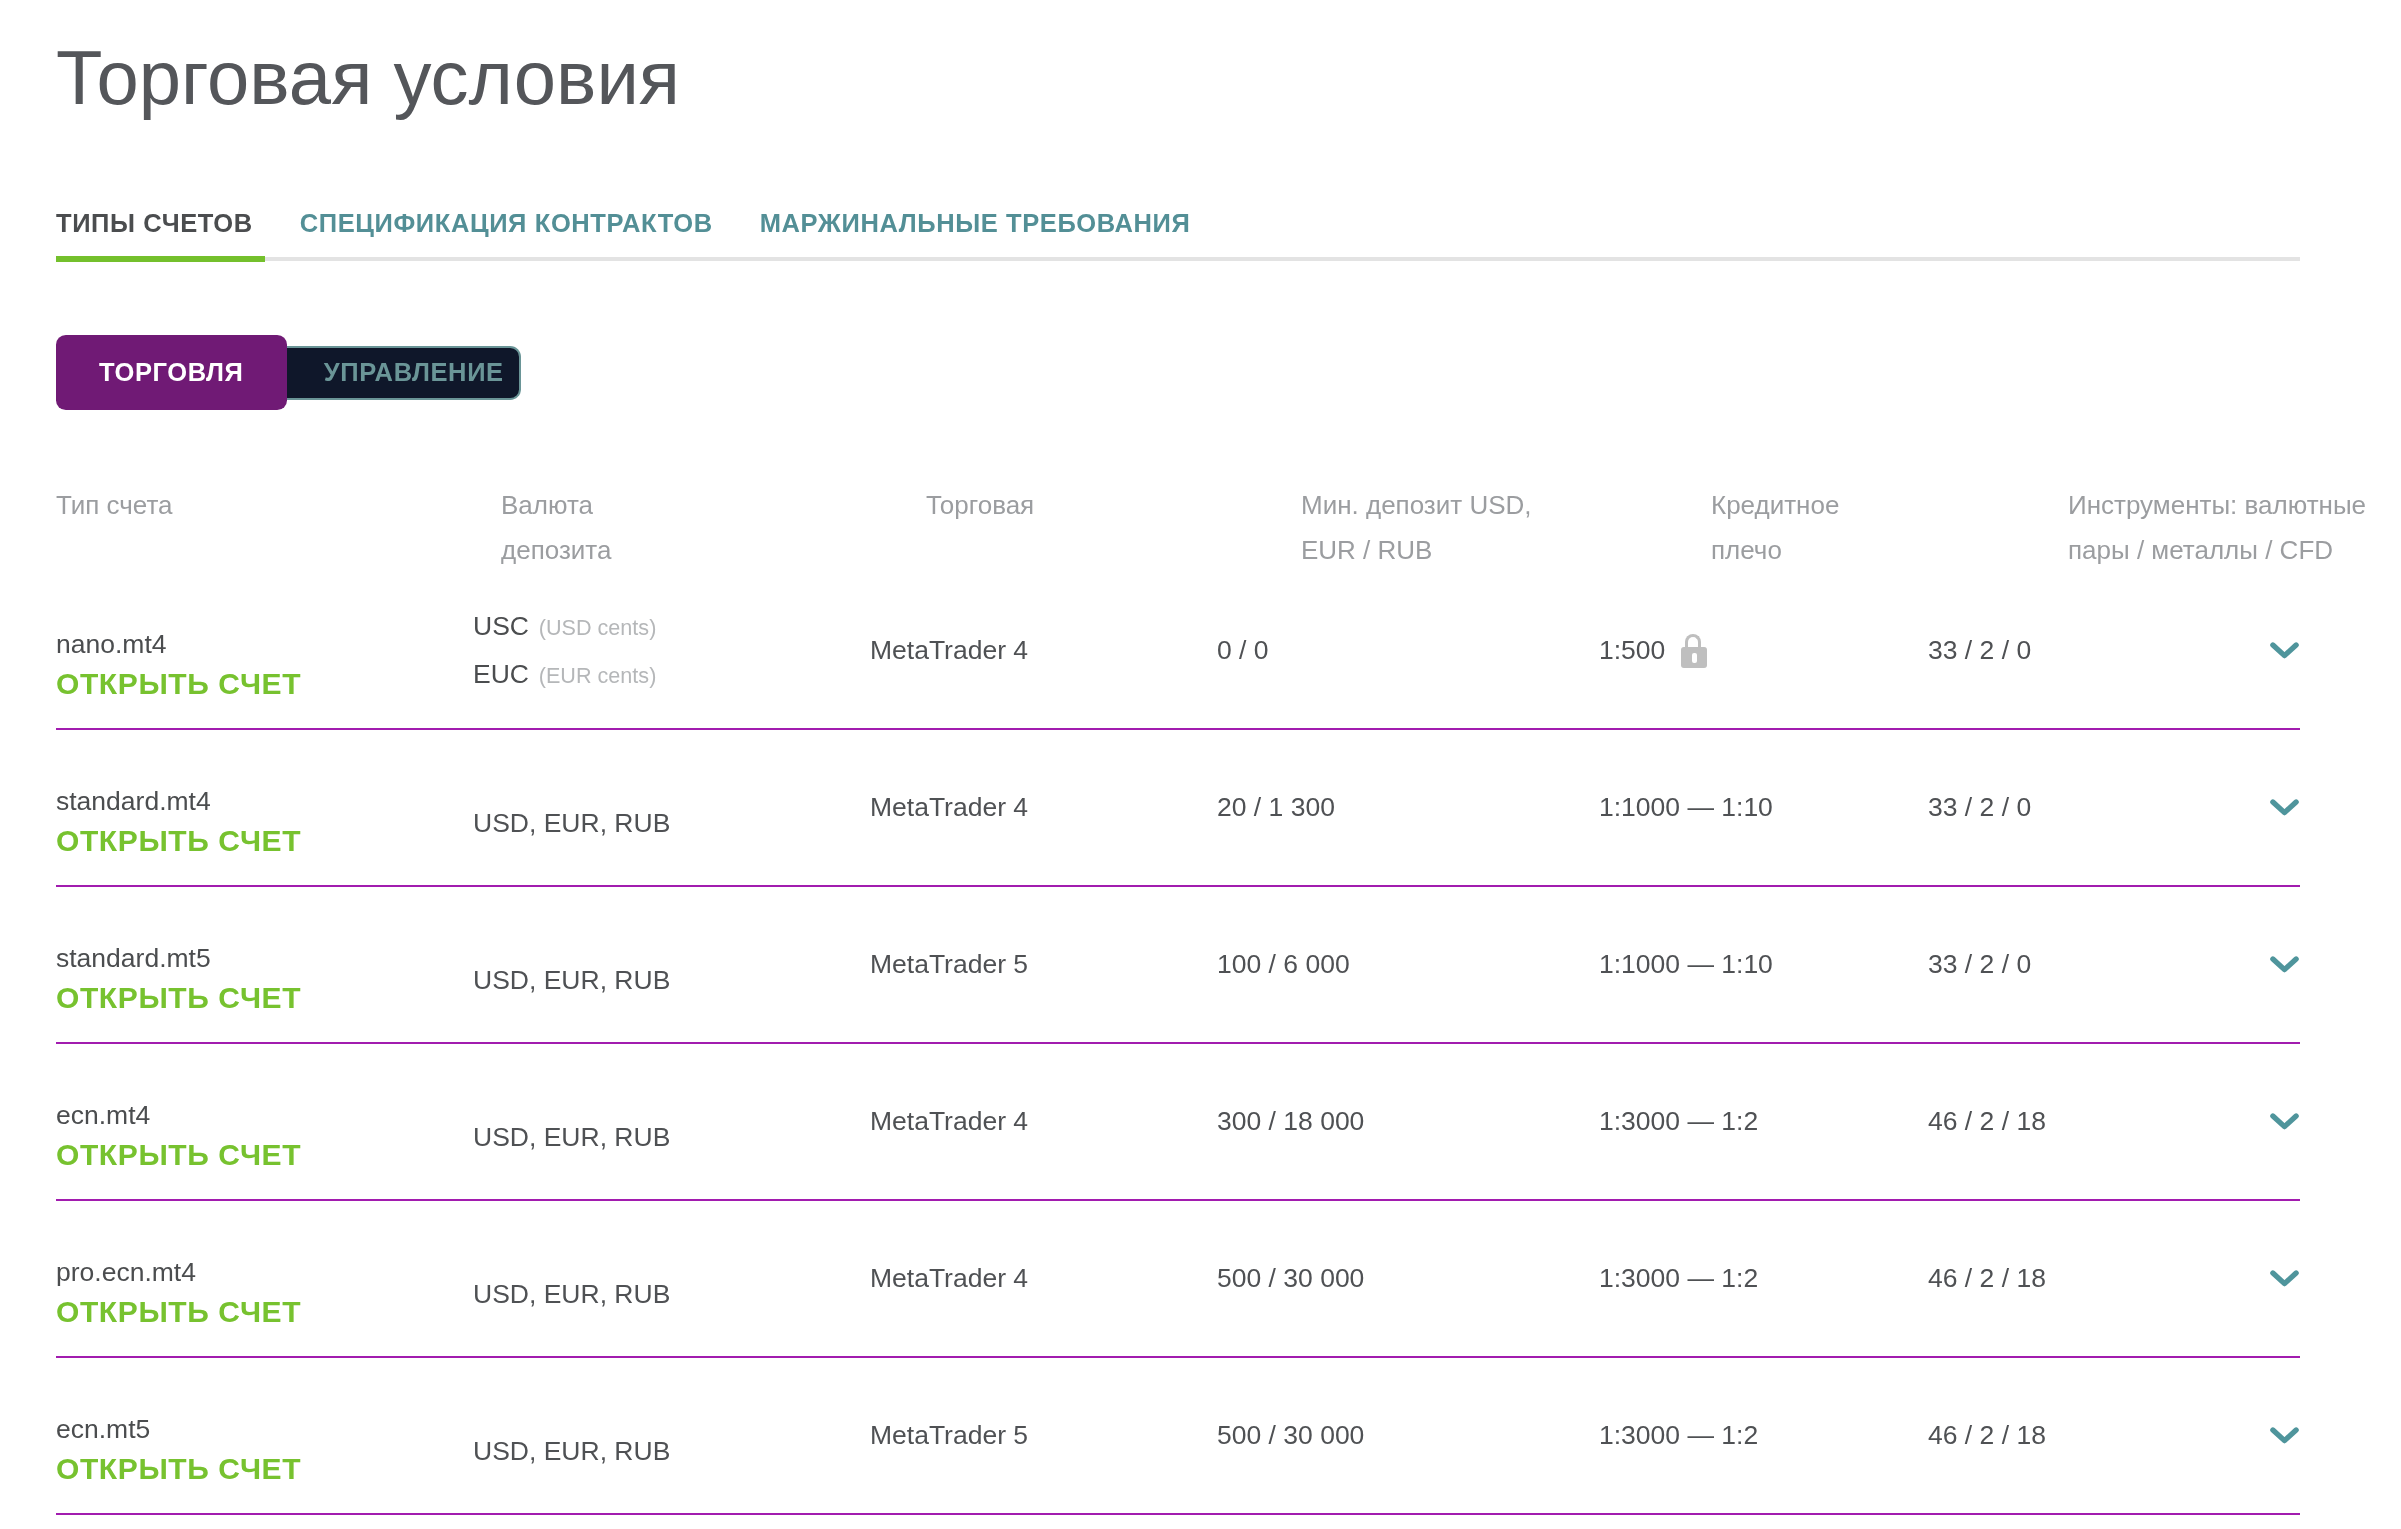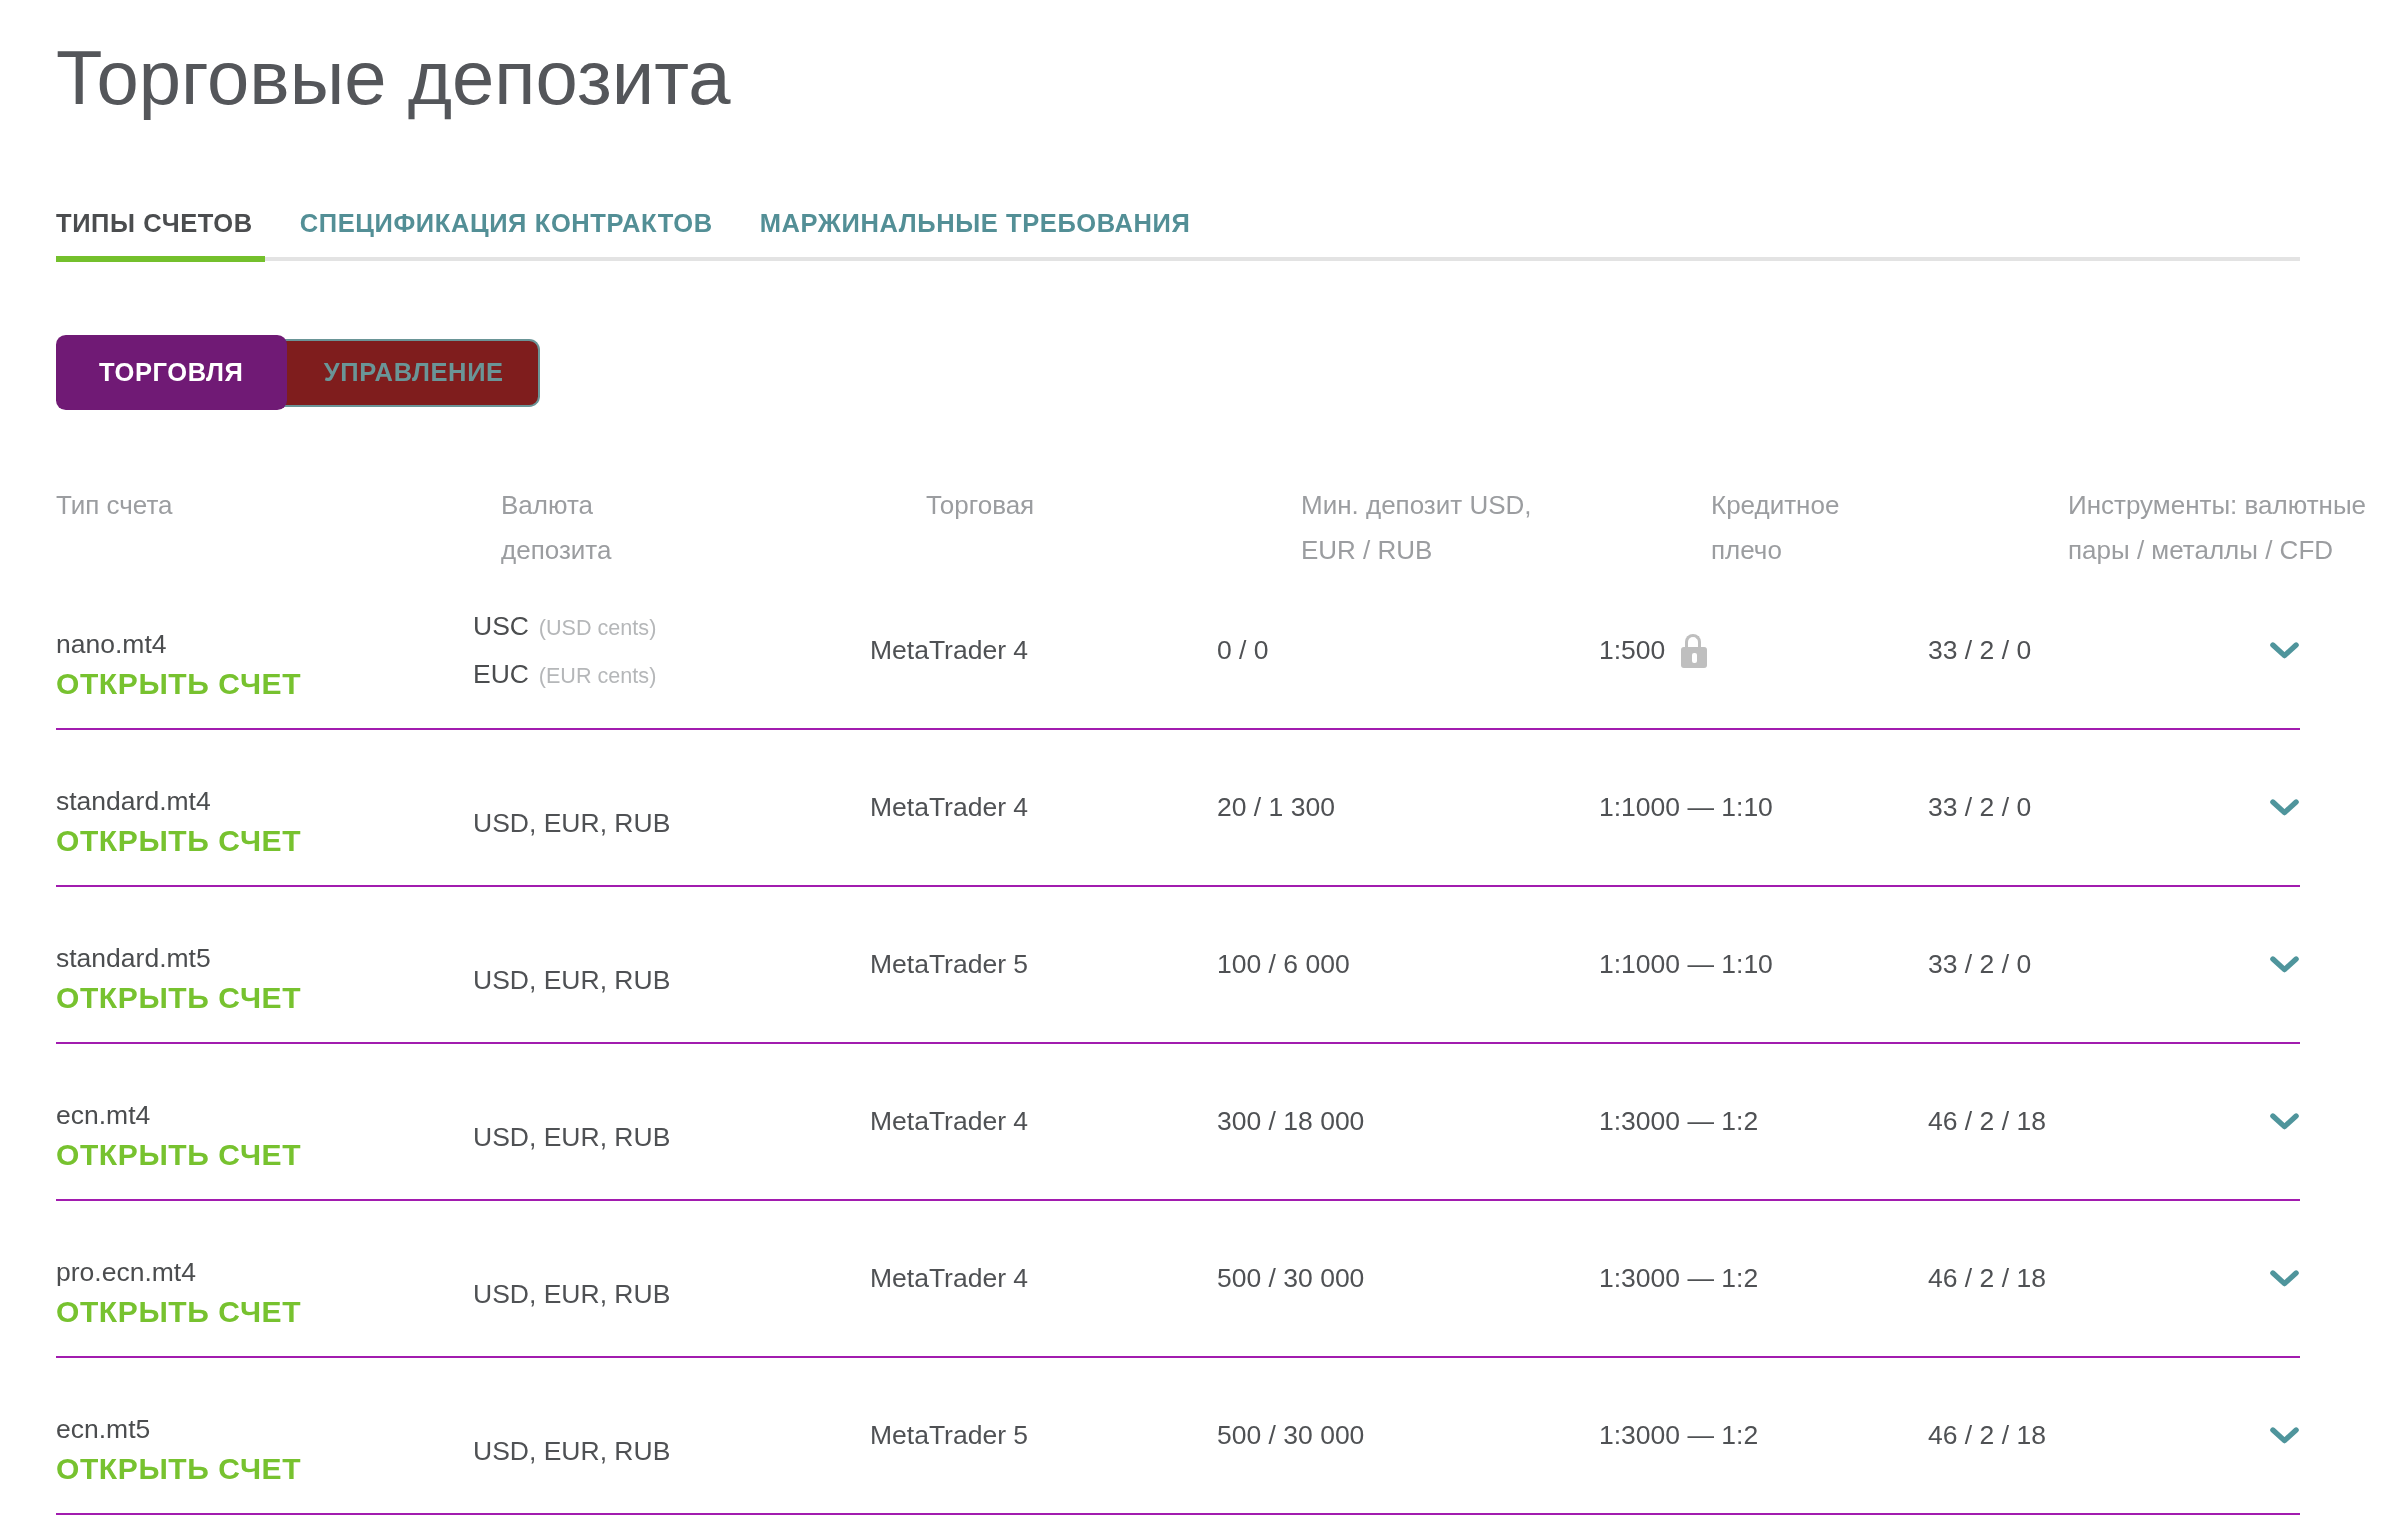--- a/index.html
+++ b/index.html
@@ -34,22 +34,22 @@
   .seg{
     box-sizing:border-box;border:none;background:none;
     font-family:inherit;font-size:25.5px;font-weight:700;letter-spacing:0.6px;
     text-transform:uppercase;cursor:pointer;white-space:nowrap;
   }
   .seg.active{
     position:relative;z-index:2;height:75px;padding:0 43px;
     background:#701a75;color:#ffffff;border-radius:9.8px;
   }
   .seg.inactive{
-    height:68px;padding:0 34px 0 51px;margin-left:-13.7px;
-    background:#7f1d1d;color:#6a9597;
+    height:54px;padding:0 15px 0 51px;margin-left:-13.7px;
+    background:#0f172a;color:#6a9597;
     border:2px solid #6a9597;border-left:none;border-radius:0 10.8px 10.8px 0;
   }
 
   
   .thead,.trow{
     display:grid;
     grid-template-columns:417px 397px 347px 382px 329px 318px 1fr;
   }
   .thead{
     margin-top:73px;height:90px;
@@ -83,21 +83,21 @@
   .lock .hole{position:absolute;bottom:4.9px;left:10.8px;width:4.9px;height:9.8px;background:#ffffff;border-radius:2px;}
 
   
   .chev-cell{justify-self:end;display:flex;align-items:center;cursor:pointer;}
 </style>
 </head>
 <body>
 
 <div class="page">
 
-  <h1 class="page-title">Торговые депозита</h1>
+  <h1 class="page-title">Торговая условия</h1>
 
   <nav class="tabs">
     <a class="tab active">ТИПЫ СЧЕТОВ</a>
     <a class="tab">СПЕЦИФИКАЦИЯ КОНТРАКТОВ</a>
     <a class="tab">МАРЖИНАЛЬНЫЕ ТРЕБОВАНИЯ</a>
   </nav>
   <div class="tabline">
     <div class="gray"></div>
     <div class="green"></div>
   </div>

